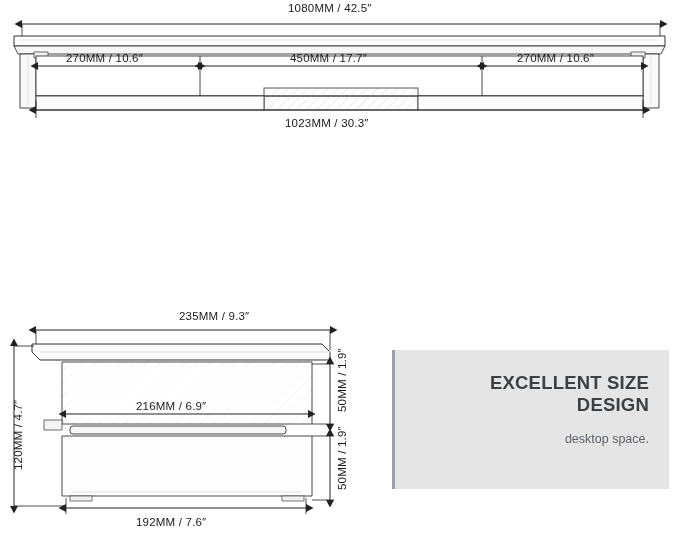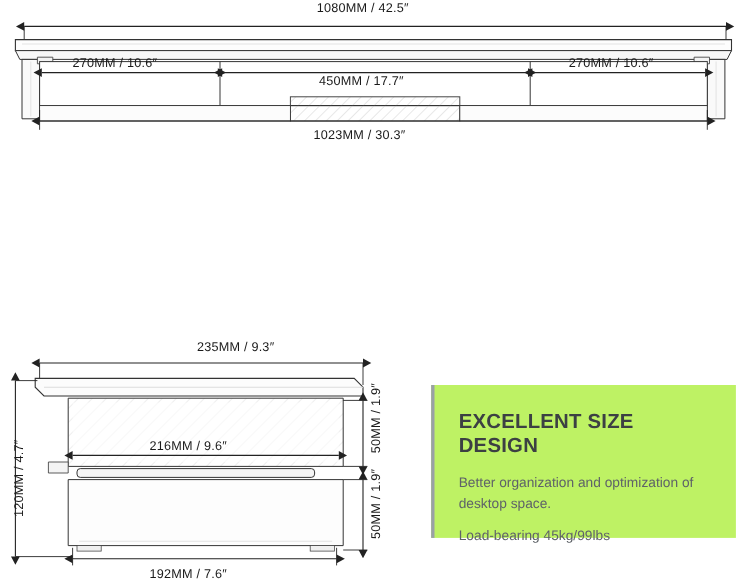--- a/index.html
+++ b/index.html
@@ -13,38 +13,39 @@
     position: relative;
     font-family: "Liberation Sans", sans-serif;
     color: #222;
     overflow: hidden;
   }
   .stage {
     position: absolute;
     left: 0; top: 0;
     width: 587px;
     height: 533px;
+    text-align: right;
   }
   .dim-label {
     position: absolute;
     font-size: 11.5px;
     color: #1a1a1a;
     white-space: nowrap;
     letter-spacing: 0.2px;
   }
   .dim-label.vertical {
     transform-origin: 0 0;
   }
   .info-panel {
     position: absolute;
     left: 392px;
     top: 350px;
     width: 277px;
     height: 139px;
-    background: #bef264;
+    background: #e5e5e5;
     border-left: 3px solid #9aa0a6;
     box-sizing: border-box;
     padding: 22px 20px 10px 22px;
   }
   .info-title {
     font-size: 18.5px;
     font-weight: bold;
     color: #3c4043;
     letter-spacing: 0.2px;
     margin: 0 0 14px 0;
@@ -192,38 +193,36 @@
         <line x1="312" y1="436" x2="334" y2="436" stroke="#222" stroke-width="0.8"></line>
         <line x1="312" y1="500" x2="334" y2="500" stroke="#222" stroke-width="0.8"></line>
       </g>
     </g>
   </svg>
 
   <div class="dim-label" style="left:288px; top:2px;">1080MM / 42.5″</div>
 
   <div class="dim-label" style="left:66px; top:52px;">270MM / 10.6″</div>
 
-  <div class="dim-label" style="left:290px; top:68px;">450MM / 17.7″</div>
+  <div class="dim-label" style="left:290px; top:52px;">450MM / 17.7″</div>
 
   <div class="dim-label" style="left:517px; top:52px;">270MM / 10.6″</div>
 
   <div class="dim-label" style="left:285px; top:117px;">1023MM / 30.3″</div>
 
   <div class="dim-label" style="left:137px; top:310px;margin-left:42px;">235MM / 9.3″</div>
 
-  <div class="dim-label" style="left:136px; top:400px;">216MM / 9.6″</div>
+  <div class="dim-label" style="left:136px; top:400px;">216MM / 6.9″</div>
 
   <div class="dim-label" style="left:136px; top:516px;">192MM / 7.6″</div>
 
   <div class="dim-label vertical" style="left:12px; top:470px; transform: rotate(-90deg);">120MM / 4.7″</div>
 
   <div class="dim-label vertical" style="left:336px; top:412px; transform: rotate(-90deg);">50MM / 1.9″</div>
 
   <div class="dim-label vertical" style="left:336px; top:490px; transform: rotate(-90deg);">50MM / 1.9″</div>
 
   <div class="info-panel">
     <div class="info-title">EXCELLENT SIZE DESIGN</div>
-    <div class="info-line">Better organization and optimization of</div>
     <div class="info-line">desktop space.</div>
-    <div class="info-line spaced">Load-bearing   45kg/99lbs</div>
   </div>
 
 </div>
 
 </body></html>

